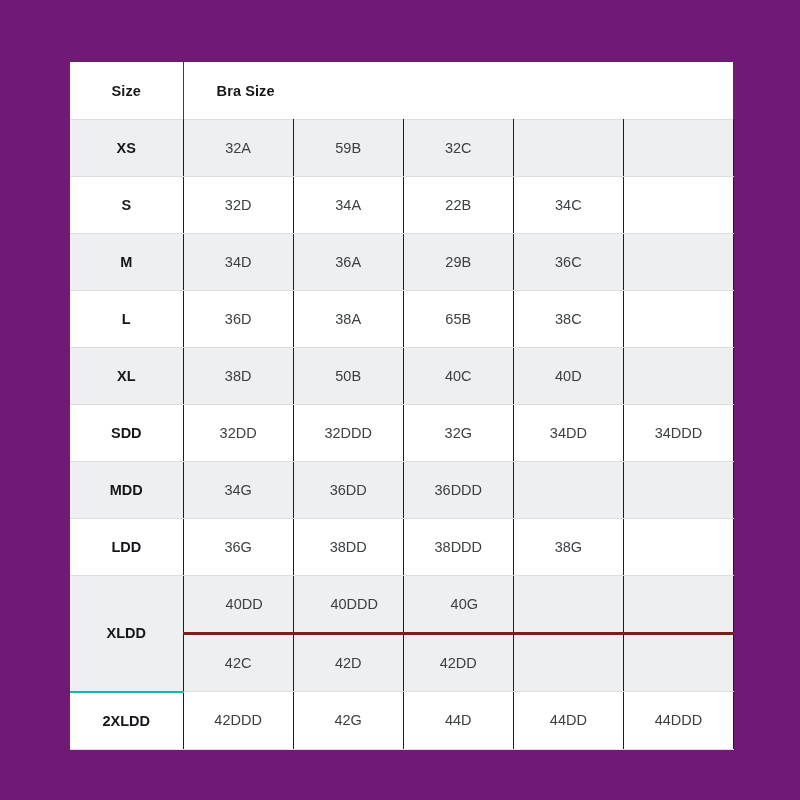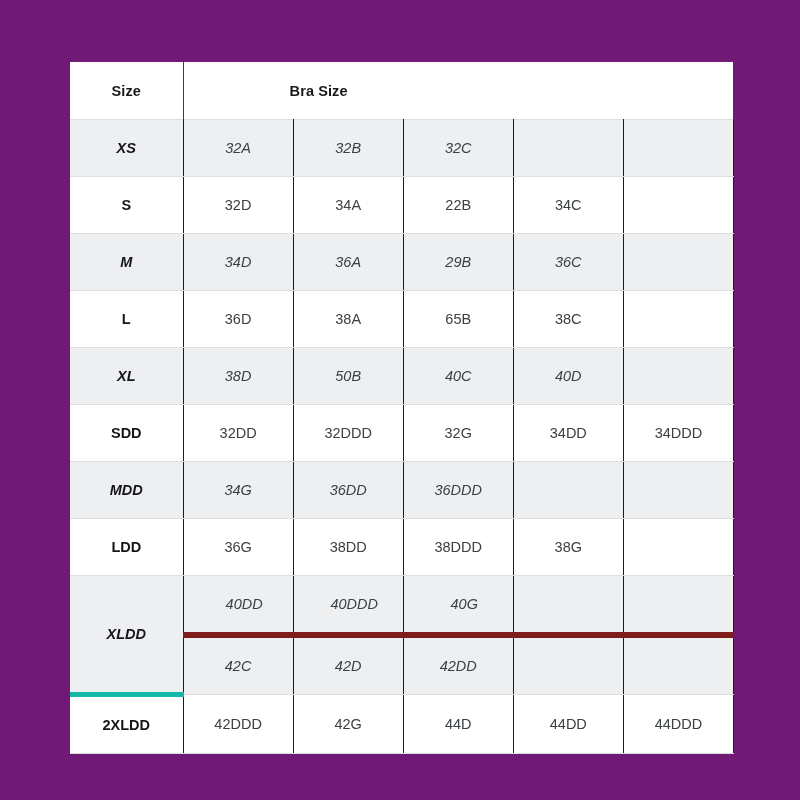--- a/index.html
+++ b/index.html
@@ -48,21 +48,21 @@
     color: #17181a;
     text-align: center;
     vertical-align: middle;
     letter-spacing: 0.1px;
   }
   .chart-head th.h-size {
     border-right: 1px solid #3b3d40;
   }
   .chart-head th.h-bra {
     text-align: left;
-    padding-left: 106px;
+    padding-left: 33px;
     border-right: 1px solid #3b3d40;
   }
 
   
   .size-chart tbody tr {
     height: 56px;
   }
   .size-chart tbody td {
     padding: 0;
     margin: 0;
@@ -89,32 +89,31 @@
   }
 
   
   .size-chart tbody td.last-col {
     border-right: 1px solid #1b1c1e;
   }
 
   
   .size-chart tbody tr.shaded td {
     background: #eeeff0;
-    font-style: italic;
   }
   .size-chart tbody tr.plain td {
     background: #ffffff;
   }
 
   
   .size-chart tbody td.label-span {
-    border-bottom: 5px solid #14b8a6;
+    border-bottom: 2px solid #14b8a6;
   }
   .size-chart tbody tr.sub-top td.data-cell {
-    border-bottom: 6px solid #7f1d1d;
+    border-bottom: 3px solid #7f1d1d;
     padding-left: 12px;
   }
   .size-chart tbody tr.sub-bottom td.data-cell {
     border-top: 0;
   }
 
   .empty-cell { color: transparent; }
 </style>
 </head>
 <body>
@@ -136,21 +135,21 @@
         <th class="h-size">Size</th>
         <th class="h-bra" colspan="5">Bra Size</th>
       </tr>
     </thead>
 
     <tbody id="chart-body">
 
     <tr class="shaded">
           <td class="label-cell">XS</td>
           <td class="data-cell">32A</td>
-          <td class="data-cell">32B</td>
+          <td class="data-cell">59B</td>
           <td class="data-cell">32C</td>
           <td class="data-cell empty-cell"></td>
           <td class="data-cell last-col empty-cell"></td>
         </tr>
         <tr class="plain">
           <td class="label-cell">S</td>
           <td class="data-cell">32D</td>
           <td class="data-cell">34A</td>
           <td class="data-cell">22B</td>
           <td class="data-cell">34C</td>

